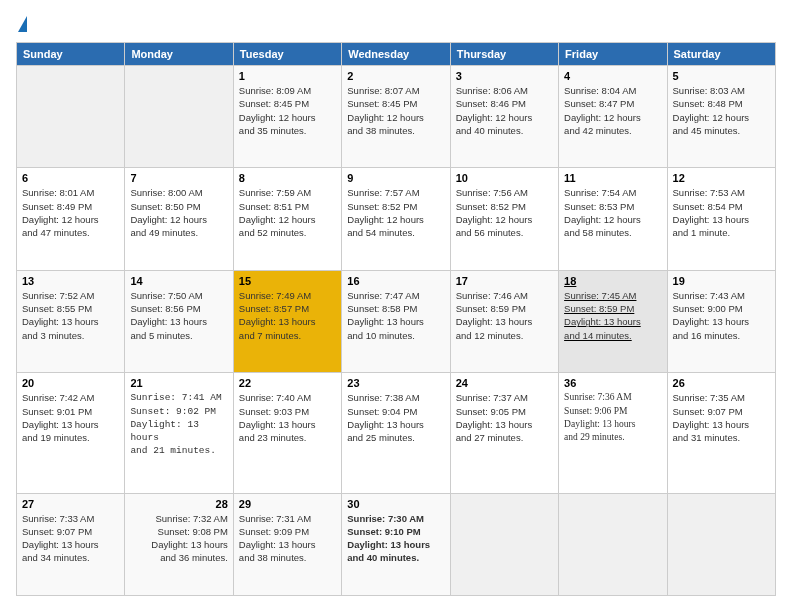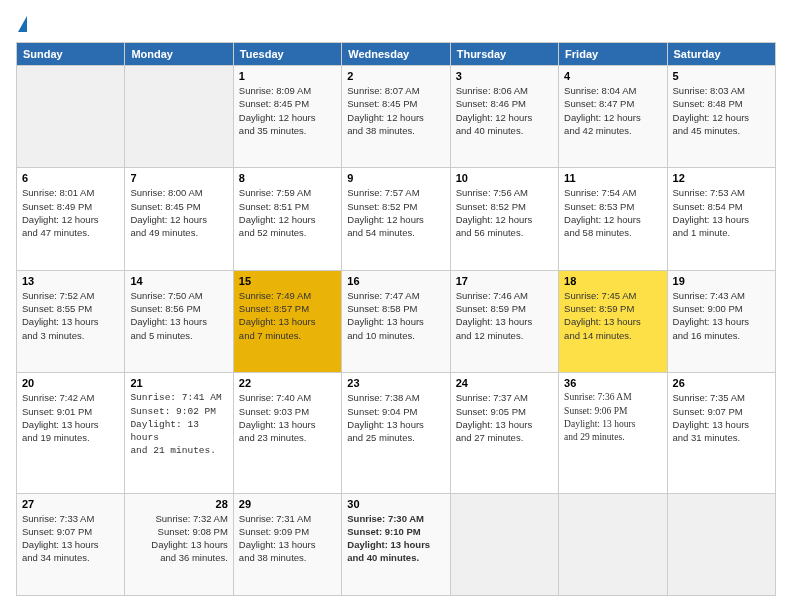--- a/index.html
+++ b/index.html
@@ -154,21 +154,21 @@
           <td style="background: rgb(255, 255, 255);">
             <span class="day-num">6</span>
             <div class="day-info" style="white-space: pre-line;">Sunrise: 8:01 AM
 Sunset: 8:49 PM
 Daylight: 12 hours
 and 47 minutes.</div>
           </td>
           <td style="background: rgb(255, 255, 255);">
             <span class="day-num">7</span>
             <div class="day-info" style="white-space: pre-line;">Sunrise: 8:00 AM
-Sunset: 8:45 PM
+Sunset: 8:50 PM
 Daylight: 12 hours
 and 49 minutes.</div>
           </td>
           <td style="background: rgb(255, 255, 255);">
             <span class="day-num">8</span>
             <div class="day-info" style="white-space: pre-line;">Sunrise: 7:59 AM
 Sunset: 8:51 PM
 Daylight: 12 hours
 and 52 minutes.</div>
           </td>
@@ -230,21 +230,21 @@
 Daylight: 13 hours
 and 10 minutes.</div>
           </td>
           <td style="background: rgb(249, 249, 249);">
             <span class="day-num">17</span>
             <div class="day-info" style="white-space: pre-line;">Sunrise: 7:46 AM
 Sunset: 8:59 PM
 Daylight: 13 hours
 and 12 minutes.</div>
           </td>
-          <td style="background: #fde047;">
+          <td style="background: #e5e5e5; text-decoration: underline;">
             <span class="day-num">18</span>
             <div class="day-info" style="white-space: pre-line;">Sunrise: 7:45 AM
 Sunset: 8:59 PM
 Daylight: 13 hours
 and 14 minutes.</div>
           </td>
           <td style="background: rgb(249, 249, 249);">
             <span class="day-num">19</span>
             <div class="day-info" style="white-space: pre-line;">Sunrise: 7:43 AM
 Sunset: 9:00 PM

